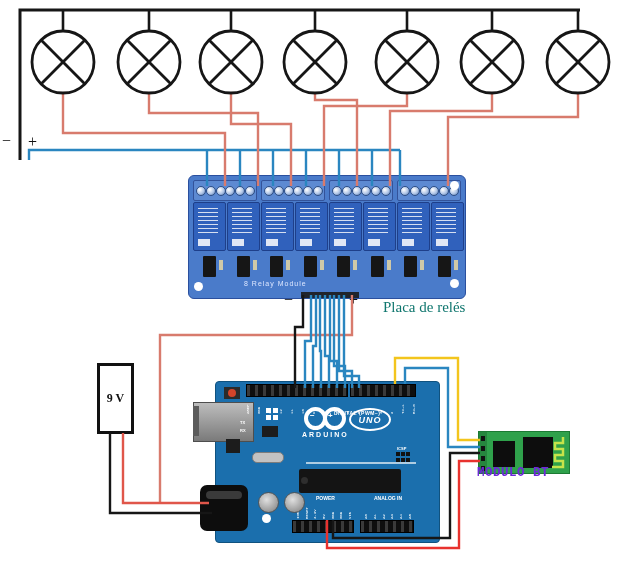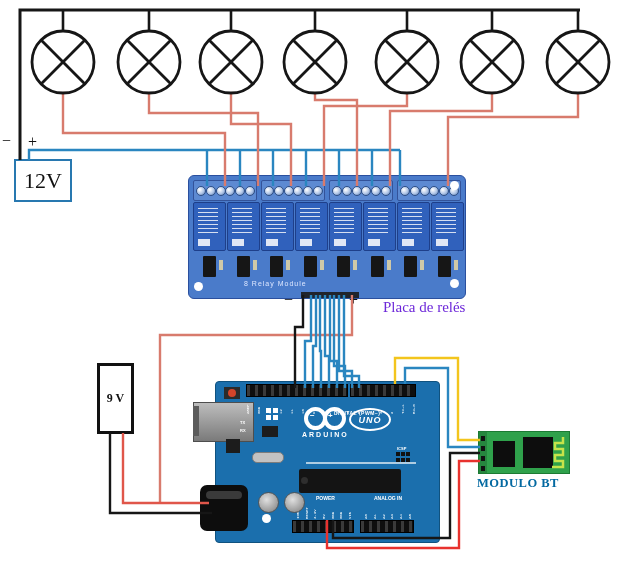--- a/index.html
+++ b/index.html
@@ -26,23 +26,23 @@
   .opto-chip{position:absolute;top:80px;width:13px;height:21px;background:#161616;border-radius:1px;}
   .res-dot{position:absolute;top:84px;width:4px;height:10px;background:#cfc9a8;}
   #relay-board-text{position:absolute;left:55px;top:104px;font-family:"Liberation Sans",sans-serif;
          font-size:7px;color:#dce6ff;letter-spacing:1px;}
   .hole{position:absolute;width:9px;height:9px;border-radius:50%;background:#fff;}
   #relay-connector{position:absolute;left:112px;top:116px;width:58px;height:6px;background:#20242c;}
 
   
   #relay-minus{left:284px;top:291px;}
   #relay-plus{left:349px;top:291px;}
-  #caption-relay{left:383px;top:299px;font-size:15px;color:#6d28d9;z-index:4;text-align:right;}
-  #caption-bt{left:477px;top:476px;font-family:Liberation Serif, serif;font-weight:bold;
-              font-size:12.5px;color:#0369a1;letter-spacing:.5px;z-index:4;}
+  #caption-relay{left:383px;top:299px;font-size:15px;color:#0f766e;z-index:4;text-align:right;}
+  #caption-bt{left:477px;top:466px;font-family:Liberation Mono, monospace;font-weight:bold;
+              font-size:12.5px;color:#6d28d9;letter-spacing:.5px;z-index:4;}
 
   
   #arduino{left:215px;top:381px;width:223px;height:160px;background:#1b6fad;border:1px solid #10527f;border-radius:4px;z-index:3;}
   .hdr{position:absolute;height:11px;background:repeating-linear-gradient(90deg,#3a3a3a 0 3px,#0e0e0e 3px 8px);border:1px solid #000;}
   #hdr-dig-1{left:30px;top:2px;width:100px;}
   #hdr-dig-2{left:134px;top:2px;width:64px;}
   #hdr-pow{left:76px;top:138px;width:60px;}
   #hdr-ana{left:144px;top:138px;width:52px;}
   .pinrow{position:absolute;display:flex;justify-content:space-between;}
   .pinlabel{font-family:"Liberation Mono",monospace;font-size:4px;color:#fff;
@@ -96,23 +96,20 @@
   #bt-chip-2{position:absolute;left:44px;top:5px;width:30px;height:31px;background:#0d0d0d;}
   #bt-antenna{position:absolute;right:3px;top:3px;}
 </style>
 </head>
 <body>
 
 <div id="canvas">
 
   <span class="abs polarity" style="left:2px;top:132px;">−</span>
   <span class="abs polarity" style="left:28px;top:133px;">+</span>
-  <div id="supply-12v" class="abs supply-box">
-    <span>12V</span>
-  </div>
 
   <div id="battery-9v" class="abs supply-box">
     <span>9 V</span>
   </div>
 
   <div id="relay-board" class="abs">
     <div id="terminal-strip">
         <div class="term-block" style="left: 4px;">
           <div class="screw" style="left: 2px;"></div>
           <div class="screw" style="left: 11.8px;"></div>

